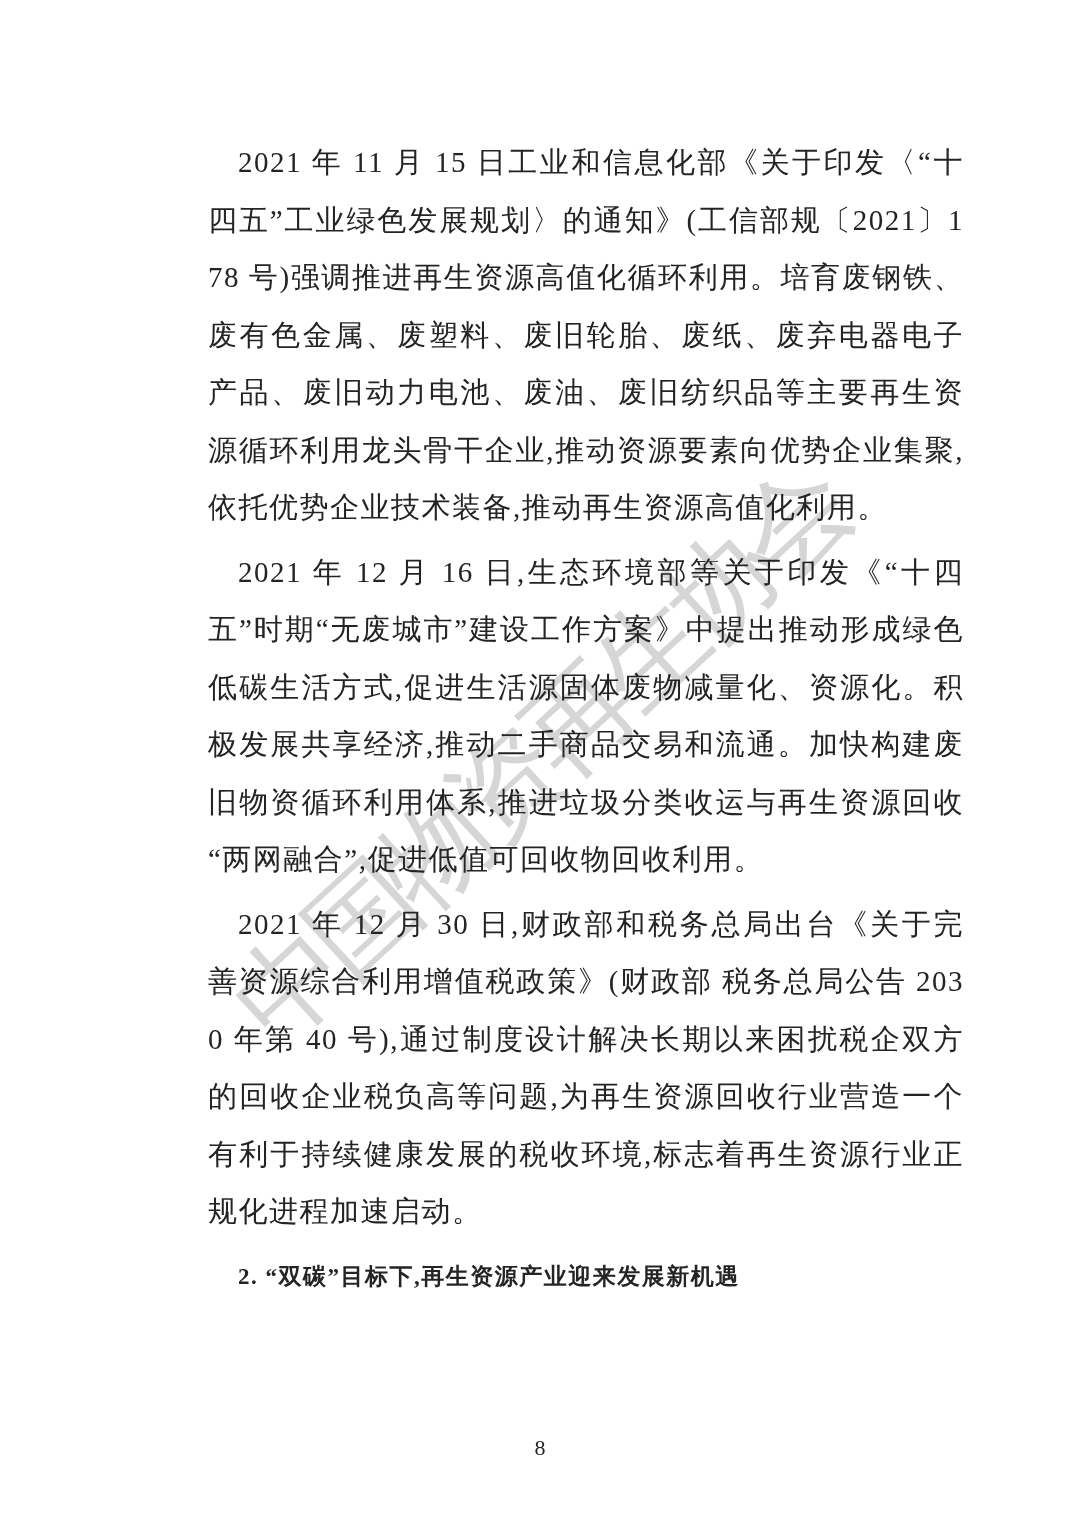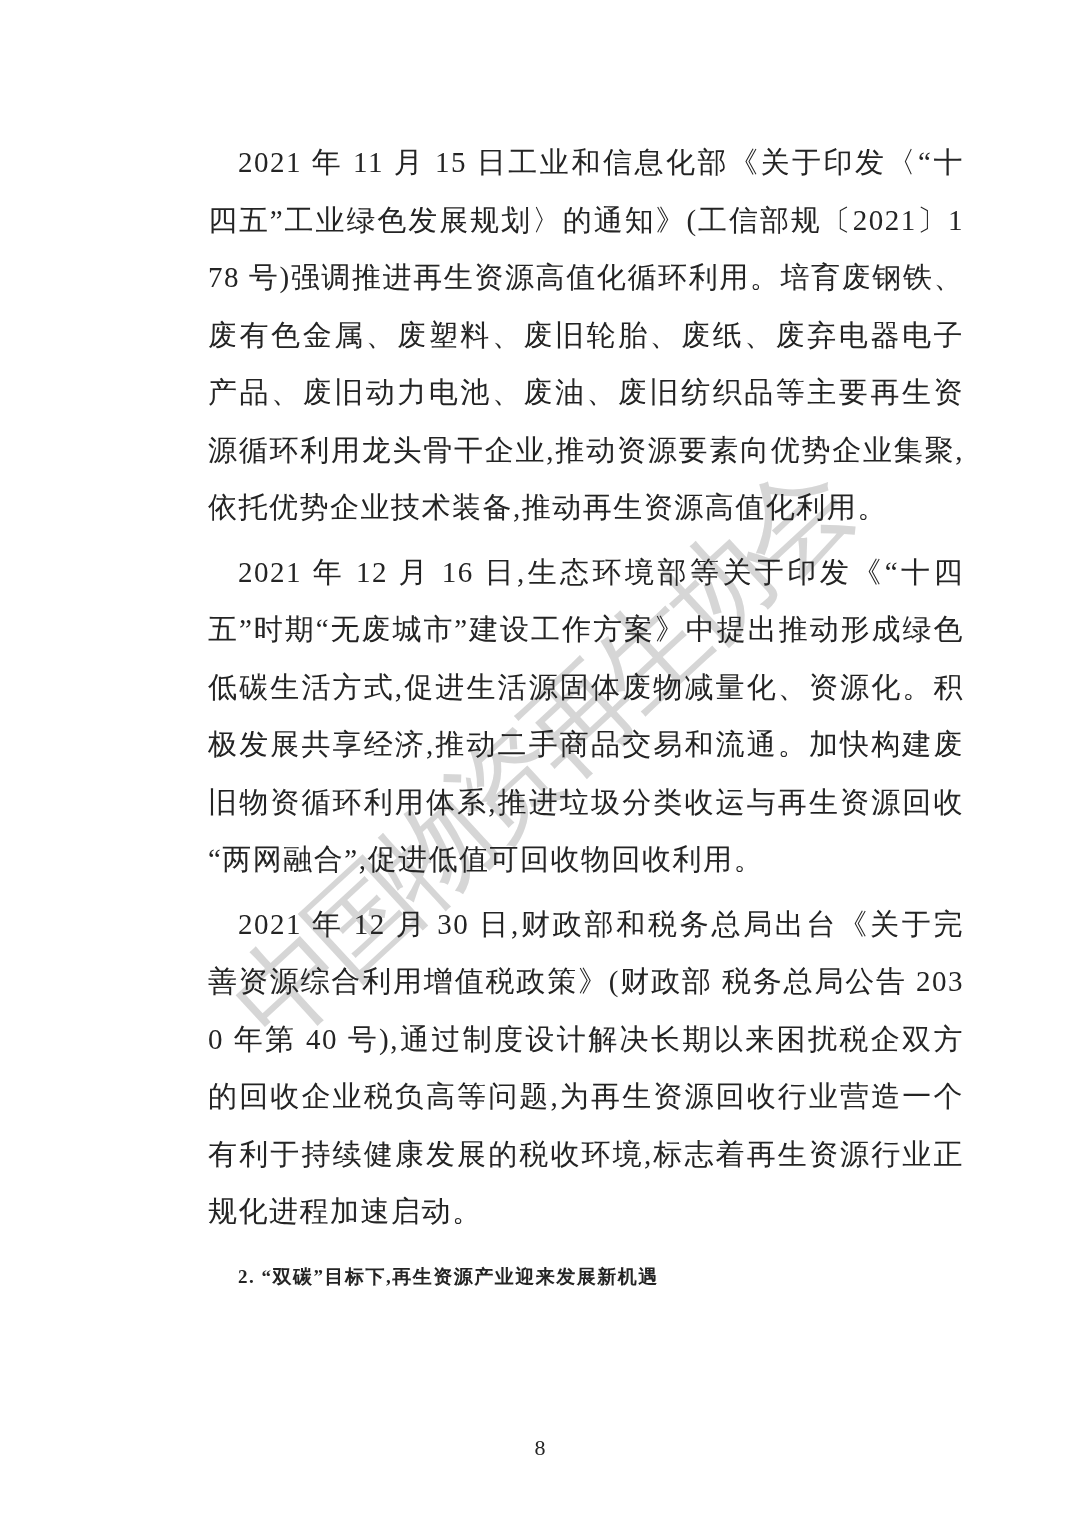--- a/index.html
+++ b/index.html
@@ -46,21 +46,21 @@
     margin-left: 44px;
   }
   .para {
     margin: 0 0 7px 0;
     text-indent: 30px;
   }
   .heading {
     margin: 1px 0 14px 0;
     text-indent: 30px;
     font-weight: bold;
-    font-size: 19px;
+    font-size: 23px;
     line-height: 57.5px;
   }
   .page-footer {
     position: absolute;
     left: 0;
     right: 0;
     top: 1435px;
     text-align: center;
     z-index: 1;
   }

